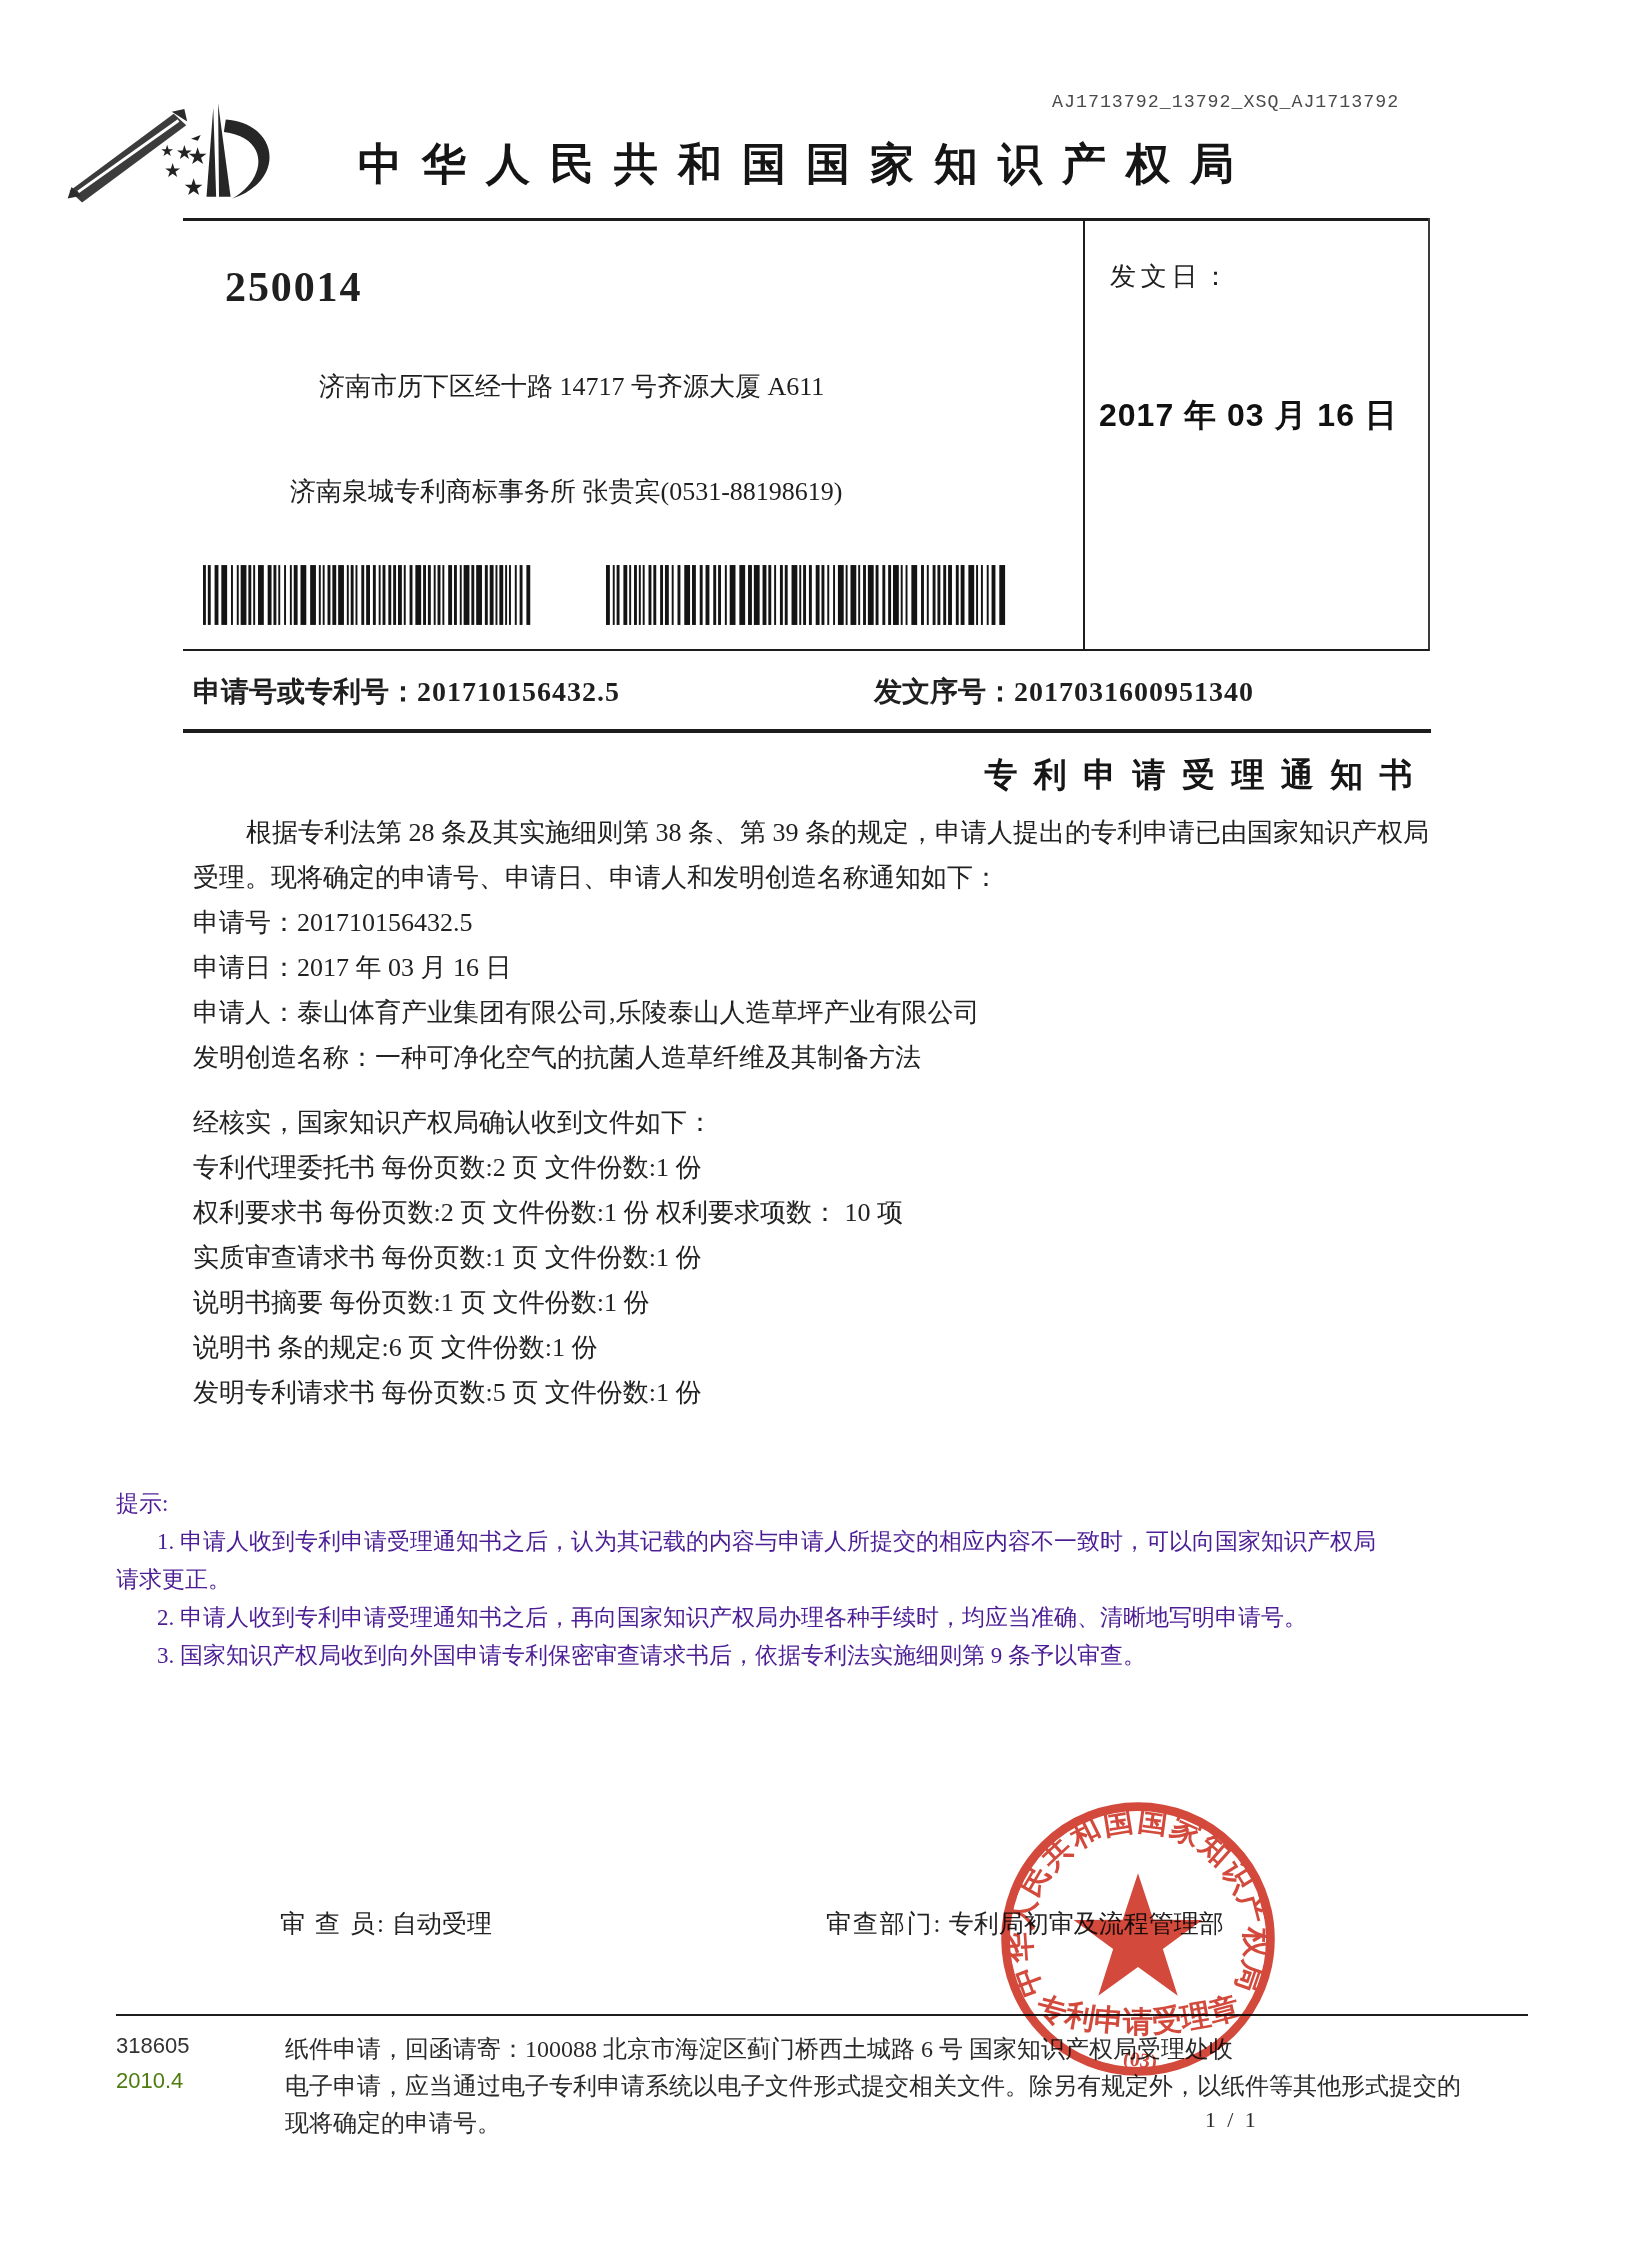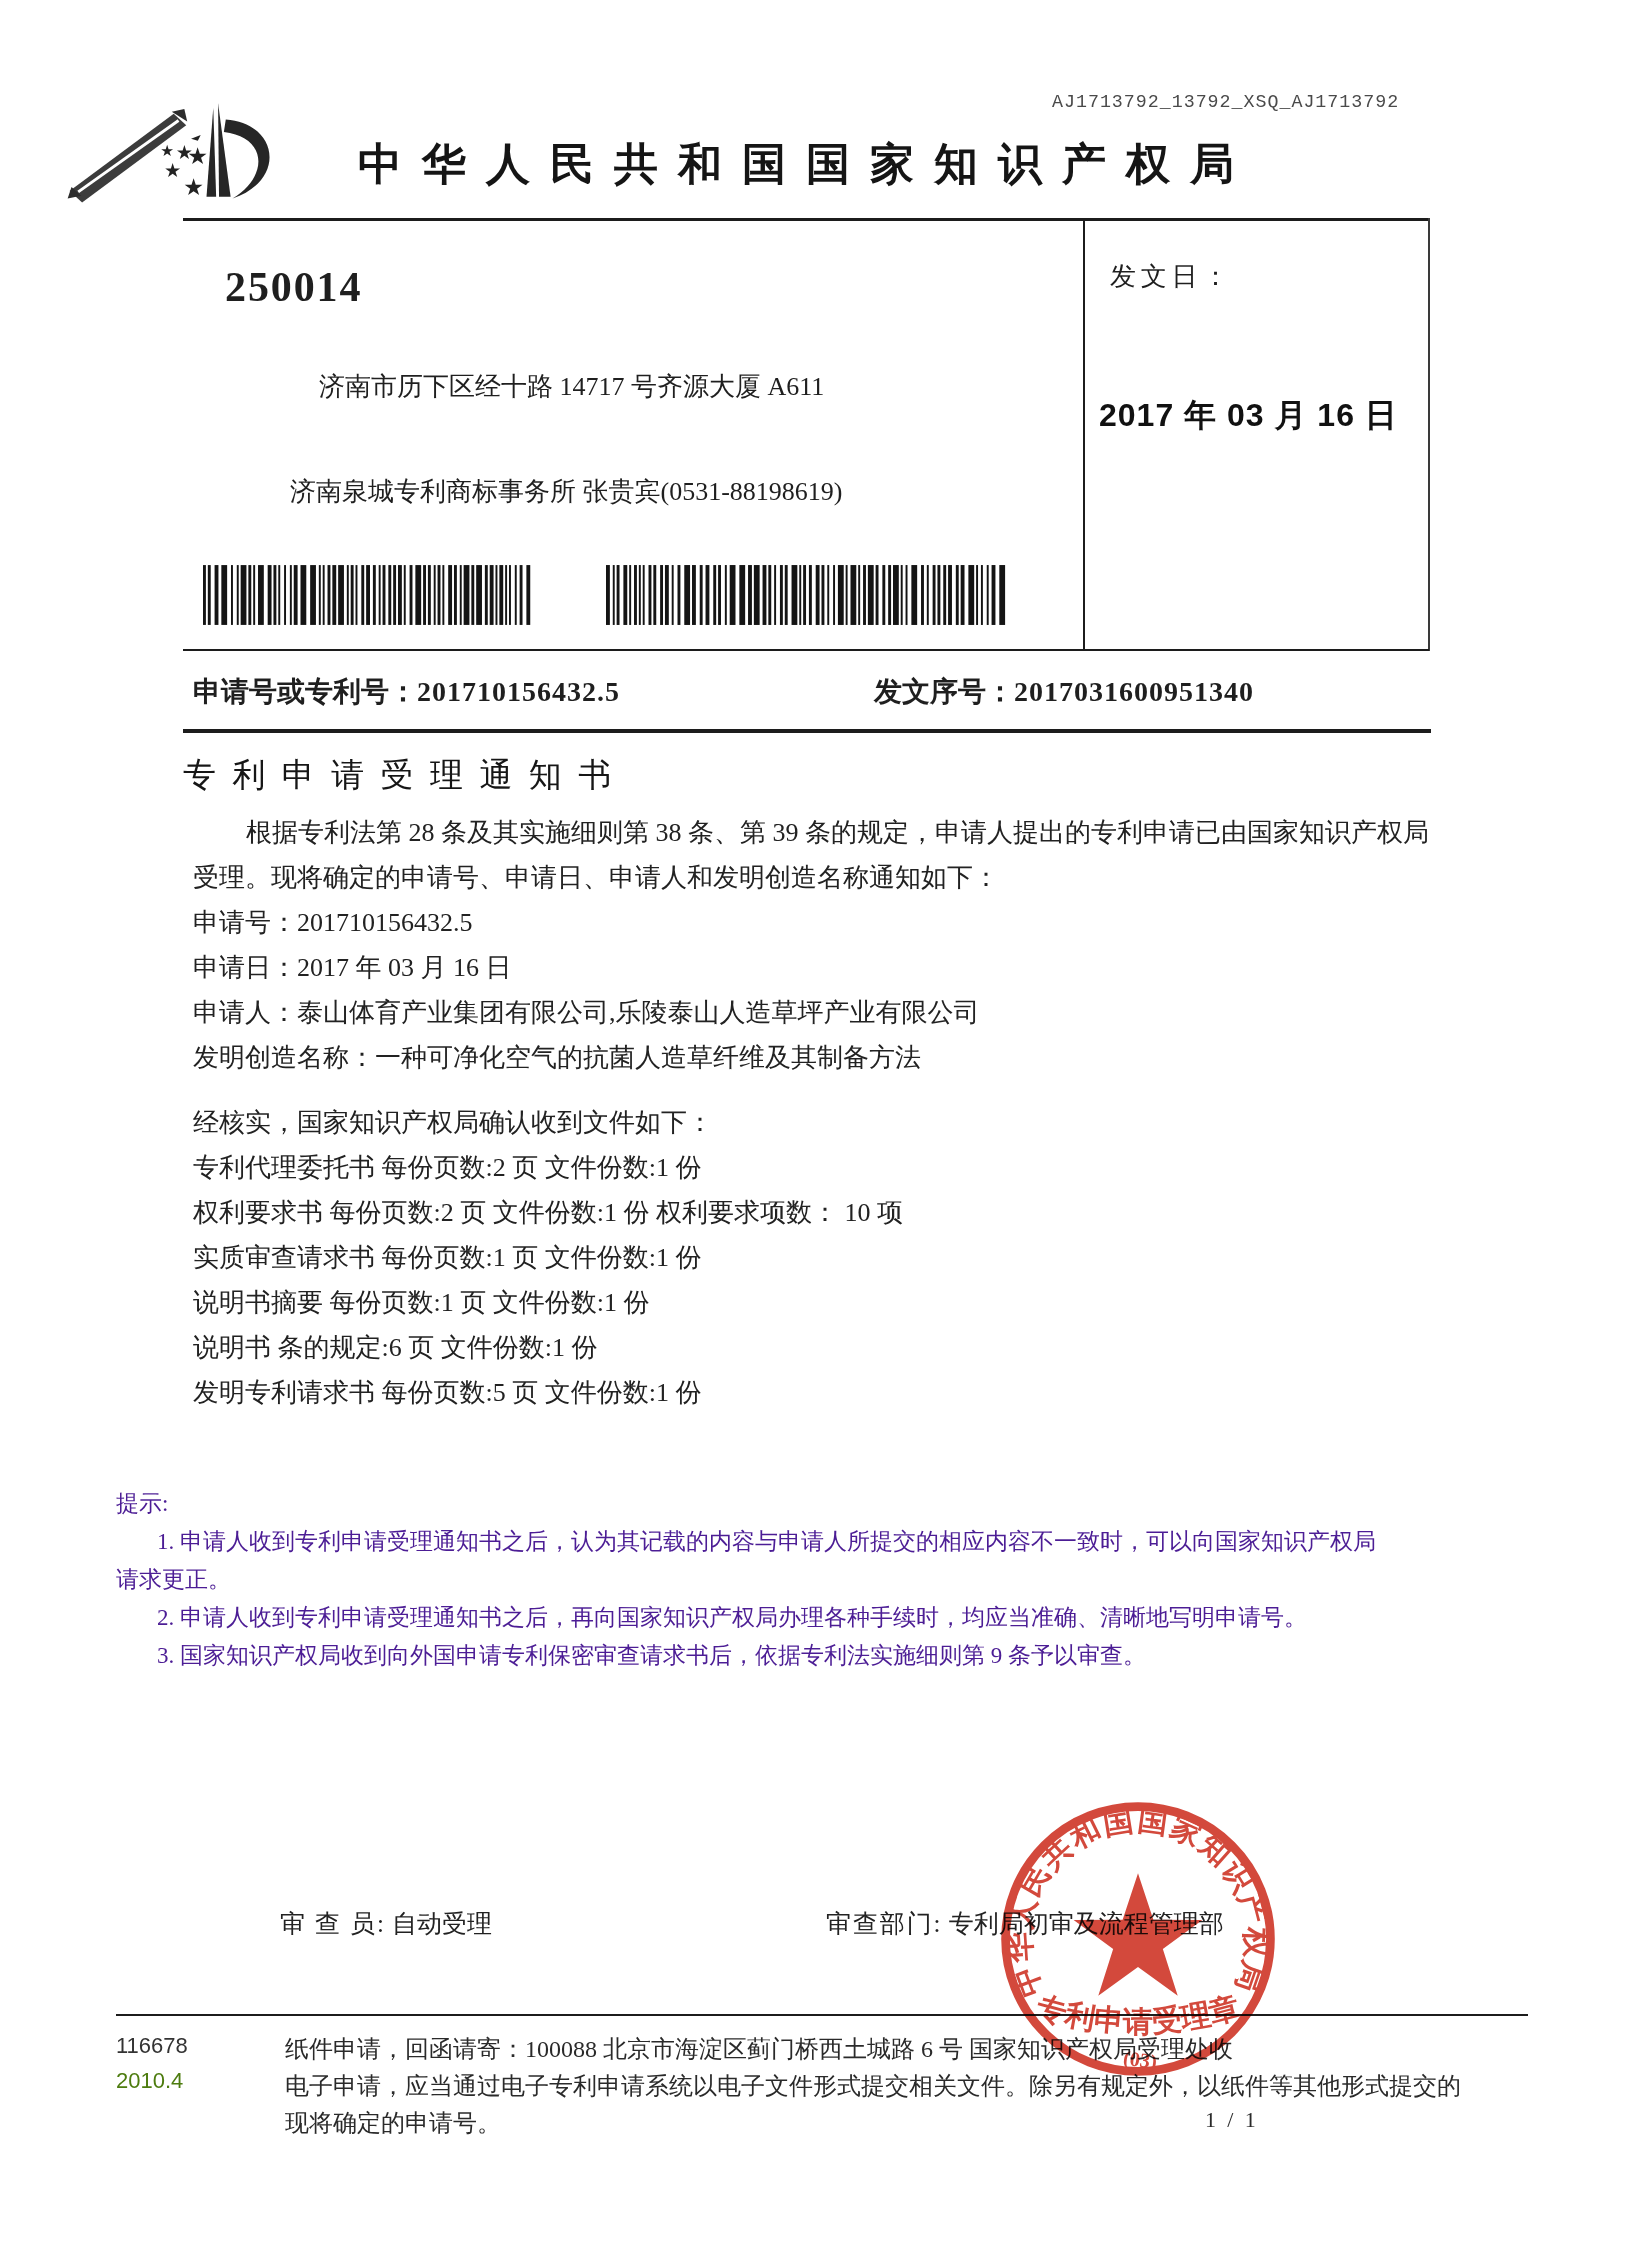--- a/index.html
+++ b/index.html
@@ -34,22 +34,22 @@
   }
 
   .barcode { position:absolute; }
 
   .appno-row { left:193px; top:673px; font-size:28px; white-space:nowrap; }
   .appno-row .lbl { font-weight:bold; }
   .appno-row .val { font-weight:bold; letter-spacing:1px; }
   .serial-group { position:absolute; left:681px; top:0; }
 
   .notice-title {
-    left:183px; top:753px; width:1246px; text-align:left;
-    font-size:33px; font-weight:normal; letter-spacing:16.4px; color:#161616;
+    left:183px; top:753px; width:1246px; text-align:right;
+    font-size:33px; font-weight:bold; letter-spacing:16.4px; color:#161616;
     white-space:nowrap;
   }
 
   .body-block { left:193px; top:810px; width:1274px; font-size:26px; color:#222; }
   .body-block .bline { height:45px; line-height:45px; white-space:nowrap; }
   .body-block .indent { padding-left:53px; }
   .body-block .spacer { height:20px; }
 
   .tips-block { left:116px; top:1485px; width:1342px; font-size:23px; color:#4c1d95; }
   .tips-block .tline { height:38px; line-height:38px; white-space:nowrap; }
@@ -276,21 +276,21 @@
   <div class="abs sig-row sig-examiner">
     <span class="lbl">审 查 员:</span>
     <span>自动受理</span>
   </div>
   <div class="abs sig-row sig-dept">
     <span class="lbl">审查部门:</span>
     <span>专利局初审及流程管理部</span>
   </div>
 
   <div class="line footer-line"></div>
-  <div class="abs form-code">116678</div>
+  <div class="abs form-code">318605</div>
   <div class="abs form-date">2010.4</div>
   <div class="abs footer-text">
       <div class="fline">纸件申请，回函请寄：100088 北京市海淀区蓟门桥西土城路 6 号  国家知识产权局受理处收</div>
       <div class="fline">电子申请，应当通过电子专利申请系统以电子文件形式提交相关文件。除另有规定外，以纸件等其他形式提交的</div>
       <div class="fline">现将确定的申请号。</div>
     </div>
   <div class="abs page-indicator">1 / 1</div>
 
   <svg class="abs stamp" width="290" height="290" viewBox="0 0 300 300">
     <circle cx="150" cy="150" r="137" fill="none" stroke="#cf392b" stroke-width="9"></circle>

